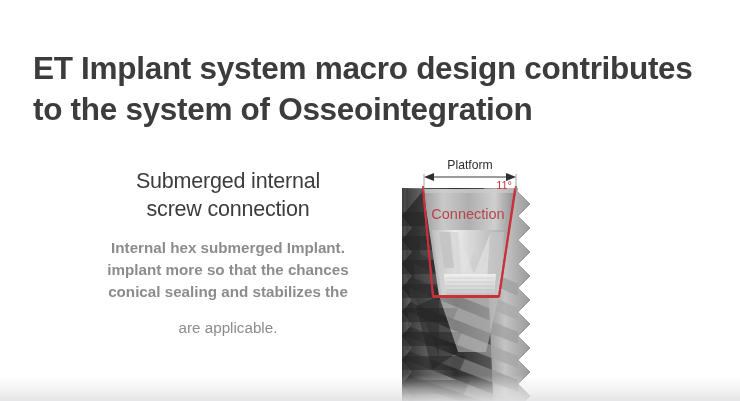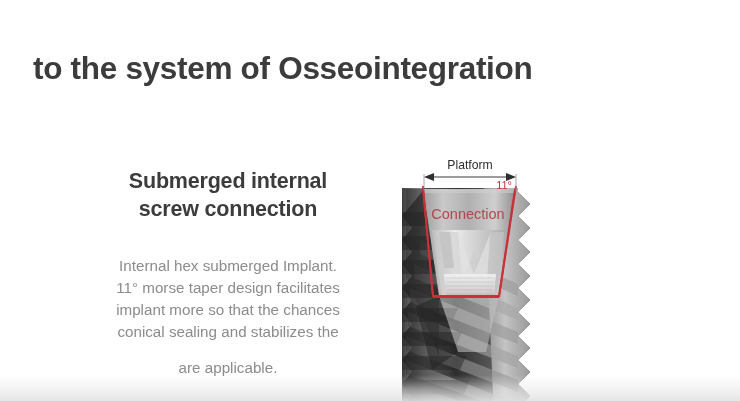--- a/index.html
+++ b/index.html
@@ -52,30 +52,31 @@
   #left-col {
     position: absolute;
     left: 78px;
     top: 168px;
     width: 300px;
     text-align: center;
   }
   #subhead {
     color: #3c3c3c;
     font-size: 21.5px;
-    font-weight: bold;
+    font-weight: normal;
     line-height: 1.3;
     letter-spacing: -0.2px;
   }
   #subhead .sline { display: block; }
   #para1 {
-    margin-top: 31px;
+    margin-top: 13px;
     color: #8c8c8c;
     font-size: 15.2px;
     line-height: 1.45;
+    font-weight: bold;
   }
   #para2 {
     margin-top: 14px;
     color: #8c8c8c;
     font-size: 15.2px;
     line-height: 1.45;
   }
   #para1 .pline, #para2 .pline { display: block; }
 
   
@@ -103,33 +104,33 @@
     font-size: 14.5px;
     fill: #b5454c;
   }
 </style>
 </head>
 <body>
 
 <div id="slide">
 
   <div id="title">
+    <span class="tline">ET Implant system macro design contributes</span>
     <span class="tline">to the system of Osseointegration</span>
   </div>
 
   <div id="left-col">
 
     <div id="subhead">
       <span class="sline">Submerged internal</span>
       <span class="sline">screw connection</span>
     </div>
 
     <div id="para1">
       <span class="pline">Internal hex submerged Implant.</span>
-      <span class="pline">11° morse taper design facilitates</span>
       <span class="pline">implant more so that the chances</span>
       <span class="pline">conical sealing and stabilizes the</span>
     </div>
 
     <div id="para2">
       <span class="pline">are applicable.</span>
     </div>
 
   </div>
 

